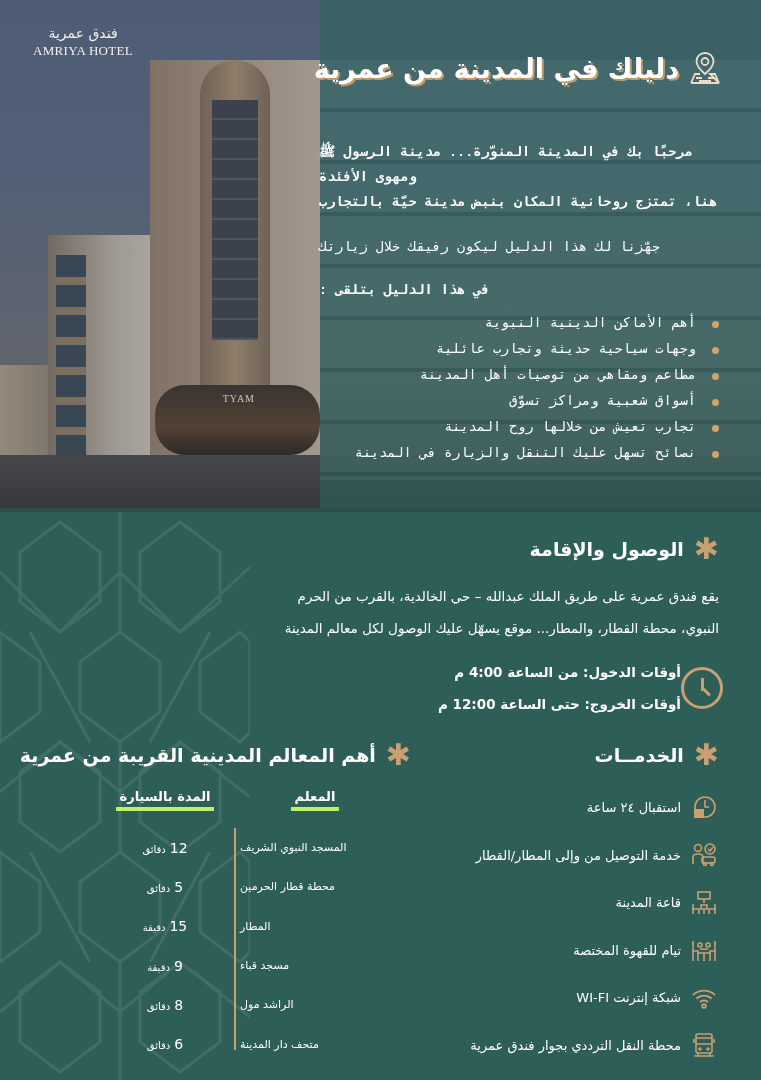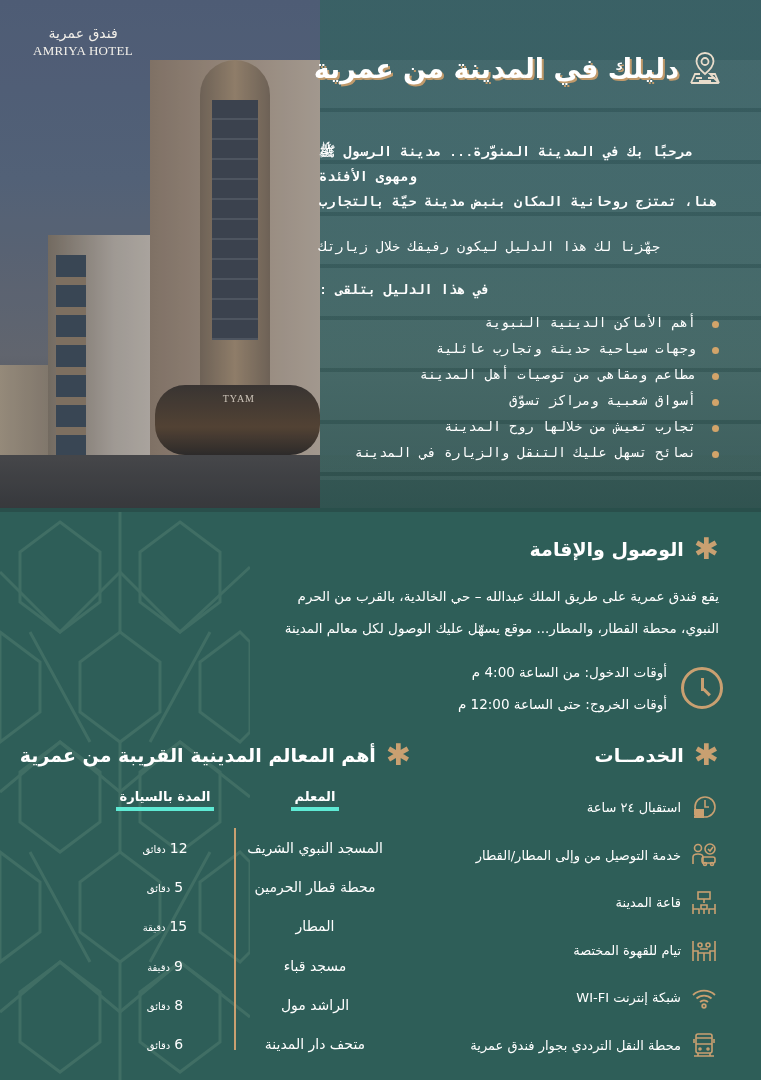--- a/index.html
+++ b/index.html
@@ -100,43 +100,43 @@
   
   .pattern { position: absolute; left: 0; top: 512px; width: 250px; height: 568px; opacity: 0.22; }
 
   .section-head { position: absolute; display: flex; align-items: center; gap: 10px; direction: rtl; }
   .section-head h2 { font-size: 19px; font-weight: bold; color: #ffffff; }
   .star-icon { color: #c9a071; font-size: 30px; font-weight: bold; line-height: 1; font-family: "DejaVu Sans", sans-serif; }
 
   .arrival-text { position: absolute; right: 42px; top: 580px; width: 560px; text-align: right; }
   .arrival-text p { font-size: 13.5px; line-height: 32px; }
 
-  .times { position: absolute; right: 38px; top: 656px; display: flex; align-items: center; gap: 14px; direction: rtl; }
+  .times { position: absolute; right: 38px; top: 656px; display: flex; align-items: center; gap: 0; direction: rtl; font-weight: bold; }
   .clock-icon { width: 42px; height: 42px; border: 3px solid #c9a071; border-radius: 50%; position: relative; flex: none; }
   .clock-icon::before { content: ""; position: absolute; left: 17px; top: 8px; width: 3px; height: 13px; background: #c9a071; }
   .clock-icon::after { content: ""; position: absolute; left: 18px; top: 19px; width: 3px; height: 9px; background: #c9a071; transform: rotate(-45deg); transform-origin: top; }
   .times .lines p { font-size: 13.5px; line-height: 32px; text-align: right; }
 
   .services { position: absolute; right: 44px; top: 784px; width: 320px; }
   .svc { display: flex; align-items: center; gap: 10px; direction: rtl; height: 47.5px; }
   .svc .ico { width: 26px; height: 26px; flex: none; }
   .svc span { font-size: 13px; }
 
   
   .lm-table { position: absolute; left: 90px; top: 786px; width: 300px; }
   .lm-head { display: flex; direction: rtl; height: 30px; }
   .lm-head .col { width: 150px; text-align: center; }
   .lm-head span {
     font-size: 13px; font-weight: bold; display: inline-block; padding: 0 4px 1px;
-    border-bottom: 4px solid #5eead4; line-height: 18px;
+    border-bottom: 4px solid #bef264; line-height: 18px;
   }
   .lm-rows { position: relative; margin-top: 12px; }
   .lm-rows .vline { position: absolute; left: 144px; top: 0; width: 2px; height: 222px; background: #c9a071; }
   .lm-row { display: flex; direction: rtl; height: 39.3px; align-items: center; }
-  .lm-row .name { width: 150px; text-align: center; font-size: 14px; }
+  .lm-row .name { width: 150px; text-align: left; font-size: 11px; }
   .lm-row .dur { width: 150px; text-align: center; font-size: 10px; }
   .lm-row .dur b { font-size: 14px; font-weight: normal; margin-left: 4px; }
 </style>
 </head>
 <body>
 
 <section class="hero">
   <div class="bld far"></div>
   <div class="bld side">
       <div class="stripe"></div>

